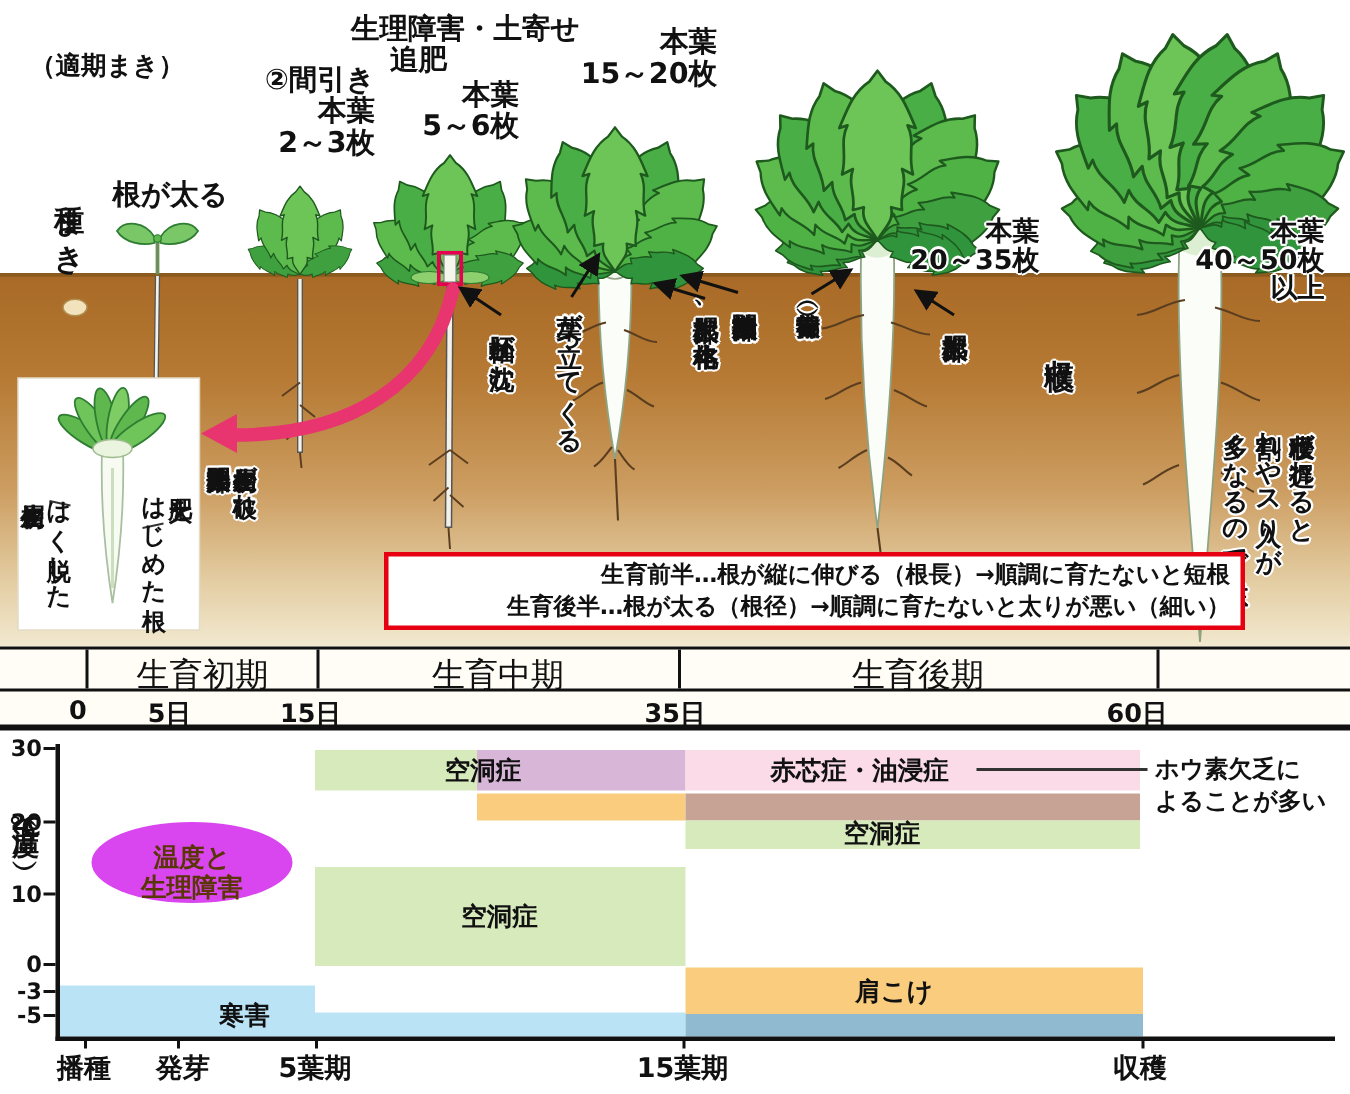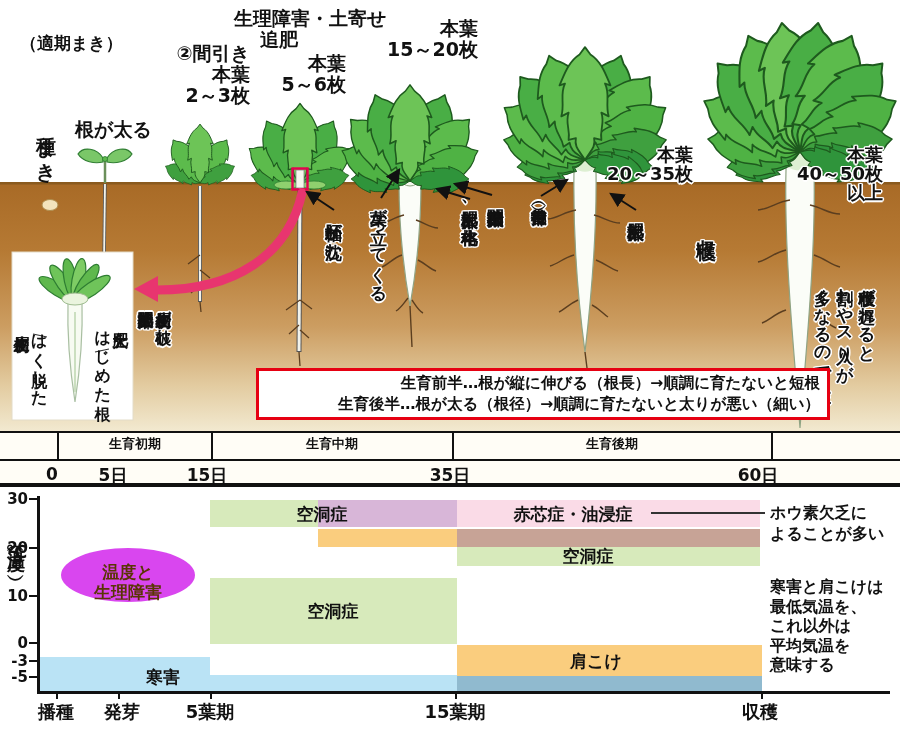--- a/index.html
+++ b/index.html
@@ -15,21 +15,21 @@
   .preline{white-space:pre-line;}
   
   #info-box{position:absolute;left:256px;top:368px;width:574px;box-sizing:border-box;
             background:#fff;border:3px solid #E60012;padding:2px 7px;
             font-weight:bold;font-size:15.5px;line-height:21px;white-space:nowrap;text-align:right;}
   
   #timeline{position:absolute;left:0;top:431px;width:900px;height:56px;background:#fffdf6;
             border-top:2px solid #111;border-bottom:4px solid #111;box-sizing:border-box;}
   .tl-vline{position:absolute;top:0;width:2px;height:26px;background:#111;}
   #tl-mid{position:absolute;left:0;top:26px;width:900px;height:2px;background:#111;}
-  .tl-period{position:absolute;top:2px;font-weight:bold;font-size:13px;transform:translateX(-50%);white-space:nowrap;}
+  .tl-period{position:absolute;top:2px;font-weight:normal;font-size:22px;transform:translateX(-50%);white-space:nowrap;}
   .tl-day{position:absolute;top:31px;font-weight:bold;font-size:17px;transform:translateX(-50%);white-space:nowrap;}
   
   .band{position:absolute;}
   .band-label{position:absolute;transform:translate(-50%,-50%);font-weight:bold;
               font-size:17px;white-space:nowrap;color:#111;}
   .ytick-label{position:absolute;width:30px;text-align:right;font-weight:bold;font-size:15px;
                transform:translateY(-50%);}
   .ytick-mark{position:absolute;width:8px;height:2px;background:#111;}
   .xtick-mark{position:absolute;width:2px;height:7px;background:#111;top:692px;}
   .xtick-label{position:absolute;top:700px;font-weight:bold;font-size:18px;
@@ -329,19 +329,14 @@
   <div class="xtick-label" style="left:760px">収穫</div>
 
   <div id="badge">
     <div id="badge-text" class="preline">温度と
 生理障害</div>
   </div>
 
   <div id="pink-connector"></div>
   <div id="note-boron" class="preline">ホウ素欠乏に
 よることが多い</div>
-  <div id="note-temp" class="preline">寒害と肩こけは
-最低気温を、
-これ以外は
-平均気温を
-意味する</div>
 
 </div>
 
 </body></html>

